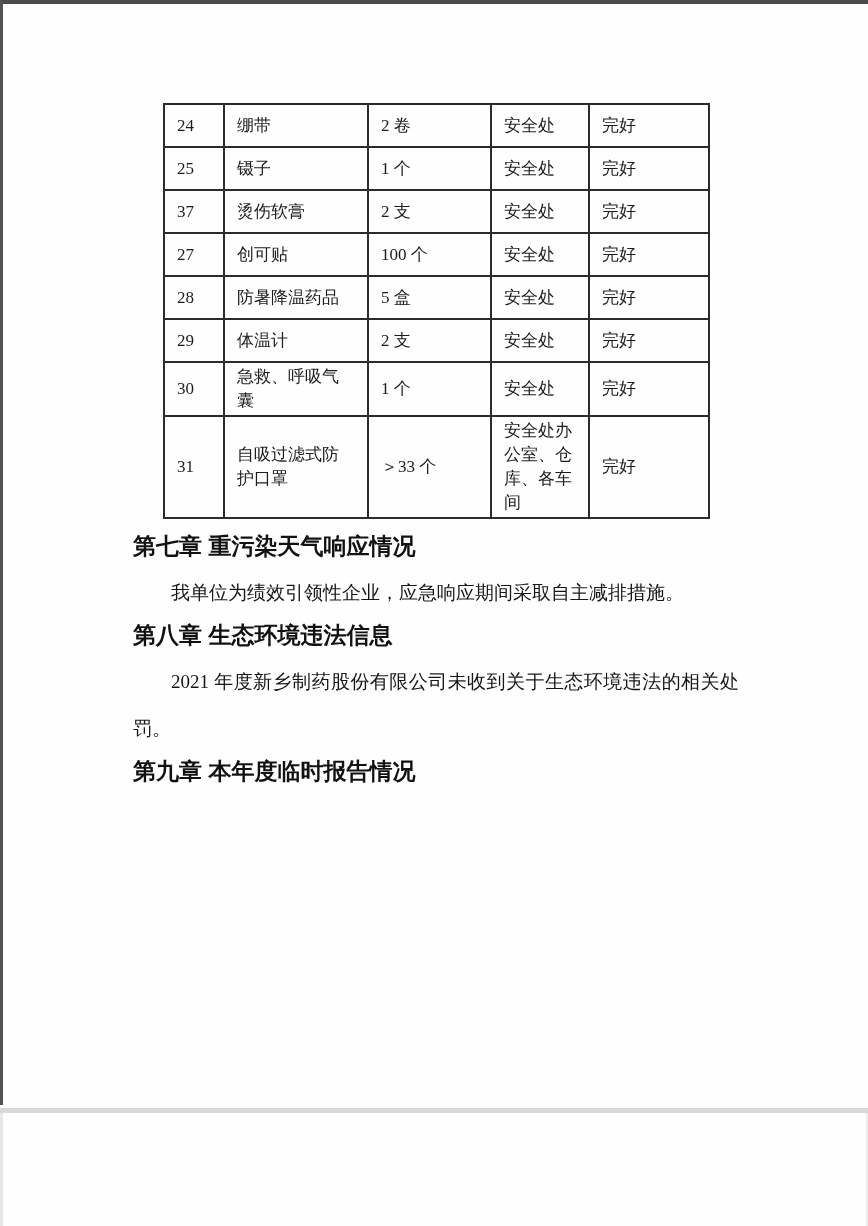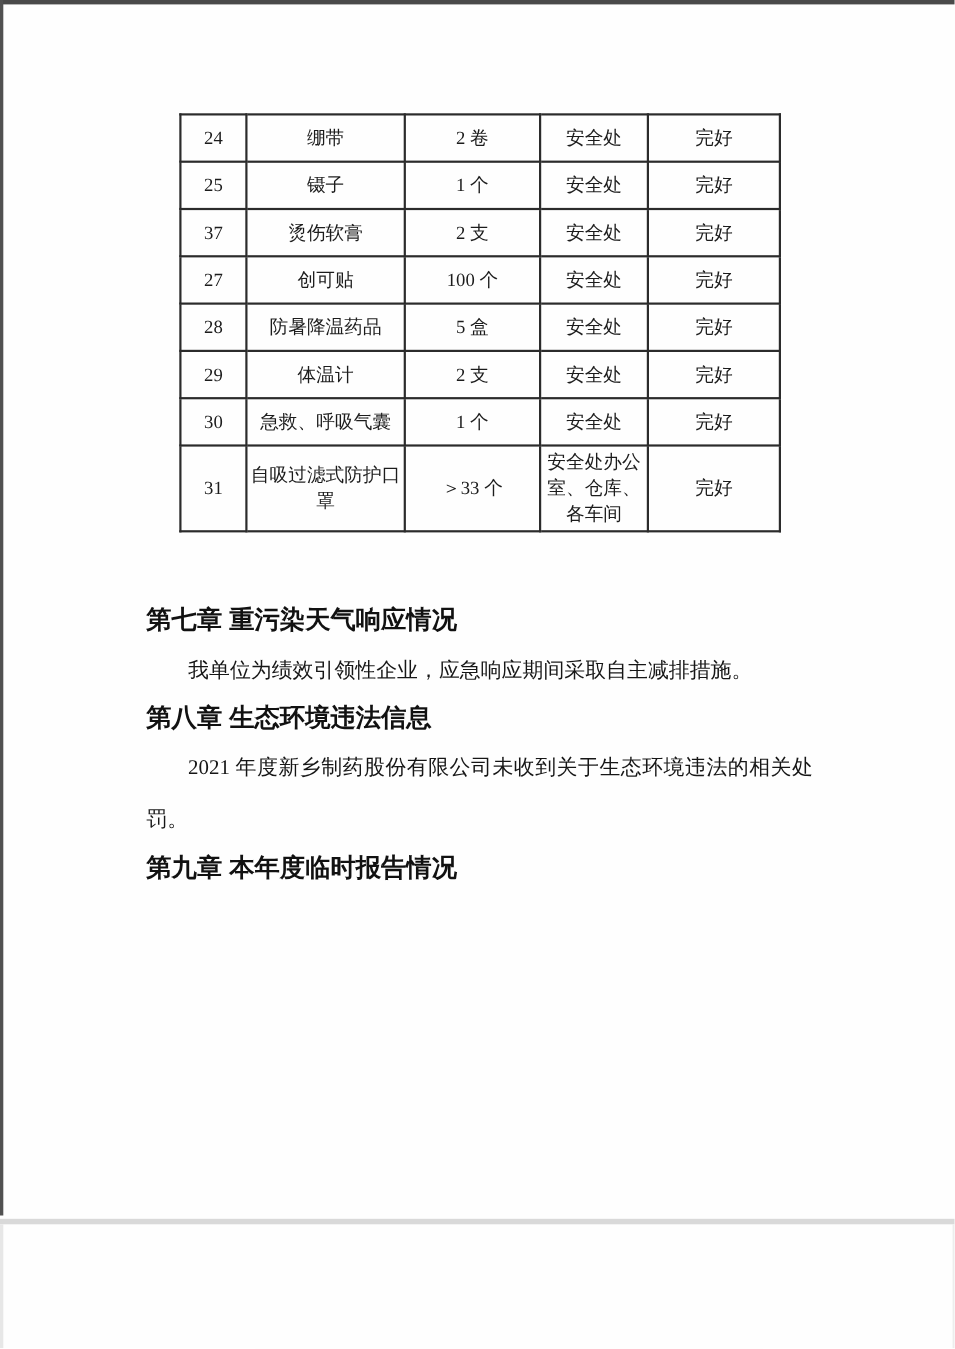--- a/index.html
+++ b/index.html
@@ -21,43 +21,43 @@
   
   table.supplies{
     position:absolute;left:163px;top:103px;
     border-collapse:collapse;
     table-layout:fixed;
     width:545px;
     font-size:17px;
   }
   table.supplies td{
     border:2px solid #2b2b2b;
-    text-align:center;
+    text-align:left;
     vertical-align:middle;
-    padding:2px 1px;
+    padding:2px 12px;
     line-height:24px;
     overflow:hidden;
     margin-left:24px;
   }
   table.supplies tr{height:43px;}
   table.supplies tr:last-child{height:73px;}
 
   
   .sections{
     position:absolute;left:133px;top:531px;width:606px;
   }
   .sec-heading{
     font-family:"Liberation Sans","DejaVu Sans",sans-serif;
     font-weight:bold;
     font-size:23px;
     line-height:30px;
     margin:4px 0 0 0;
     color:#111;
   }
-  .sec-heading:first-child{margin-top:17px;}
+  .sec-heading:first-child{margin-top:0;}
   .sec-body{
     font-size:19px;
     line-height:47px;
     margin:8px 0 0 0;
     text-align:justify;
     text-indent:2em;
     color:#161616;
   }
 </style>
 </head>

